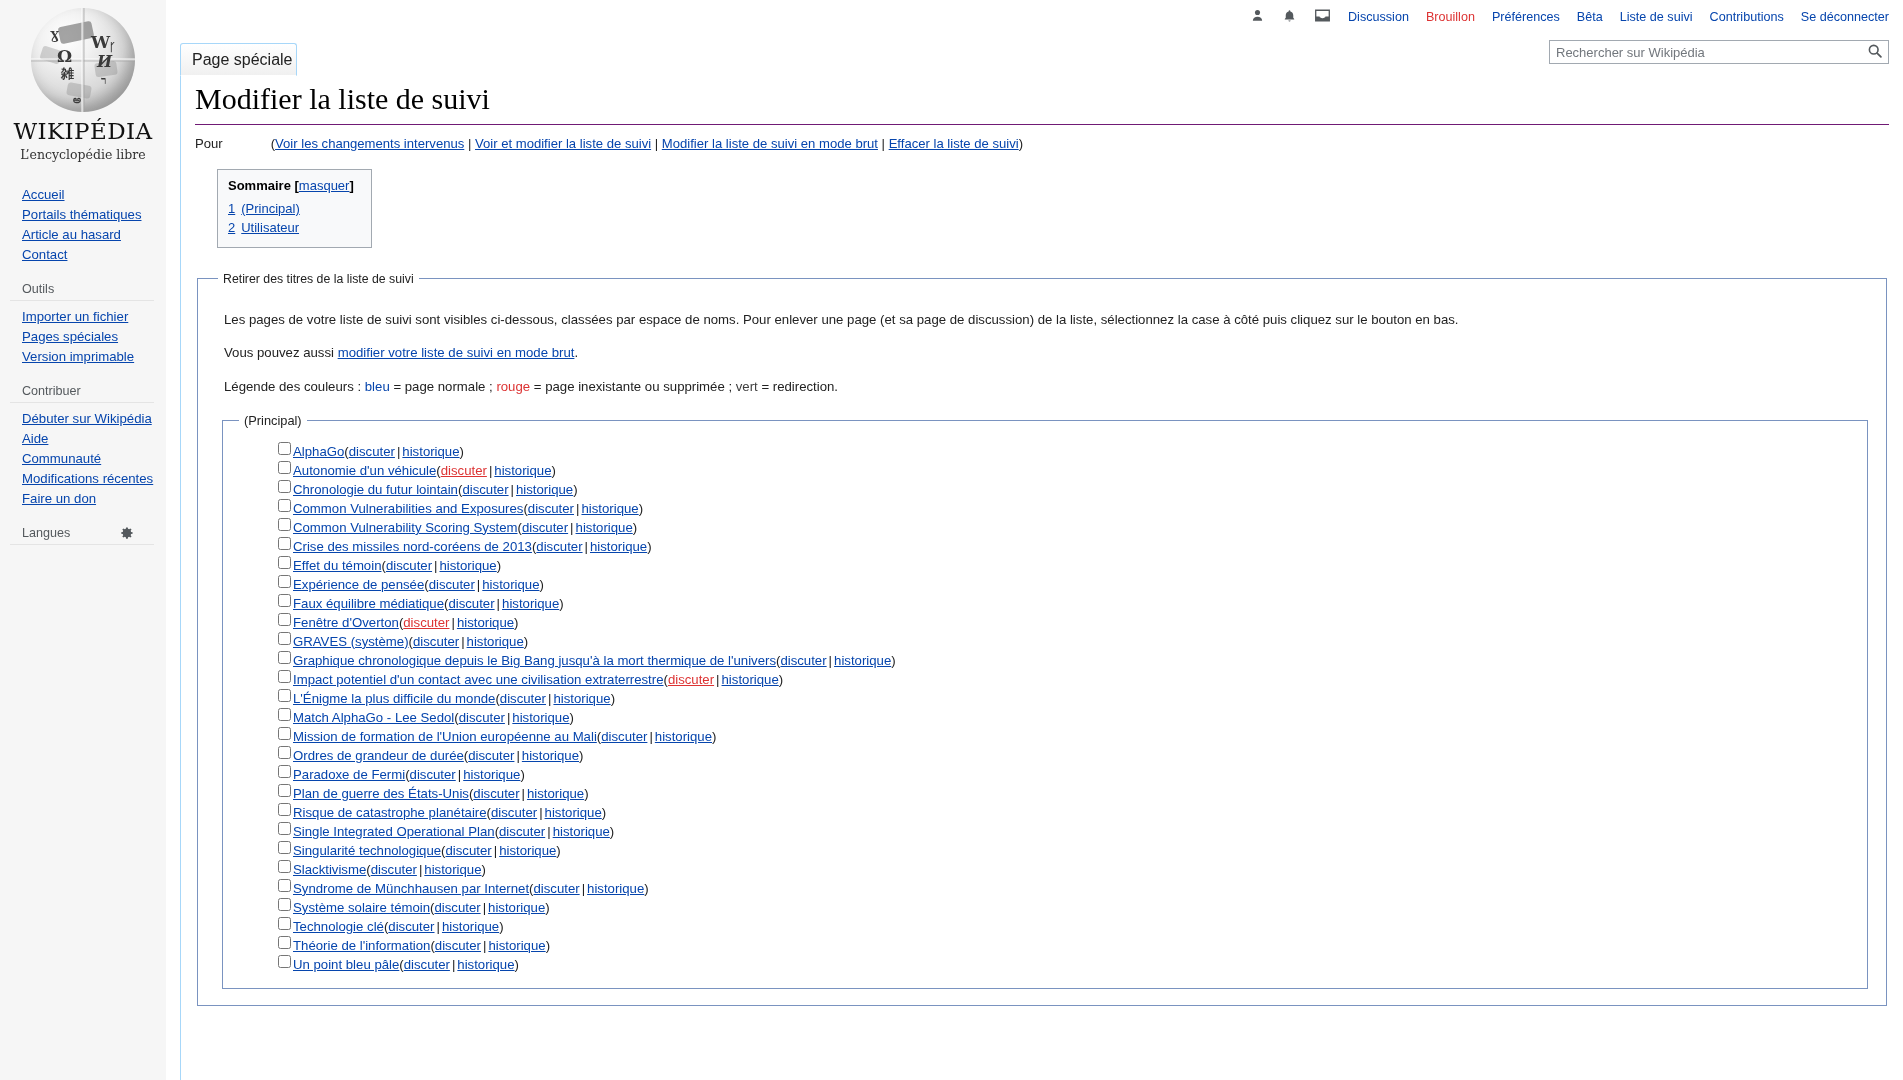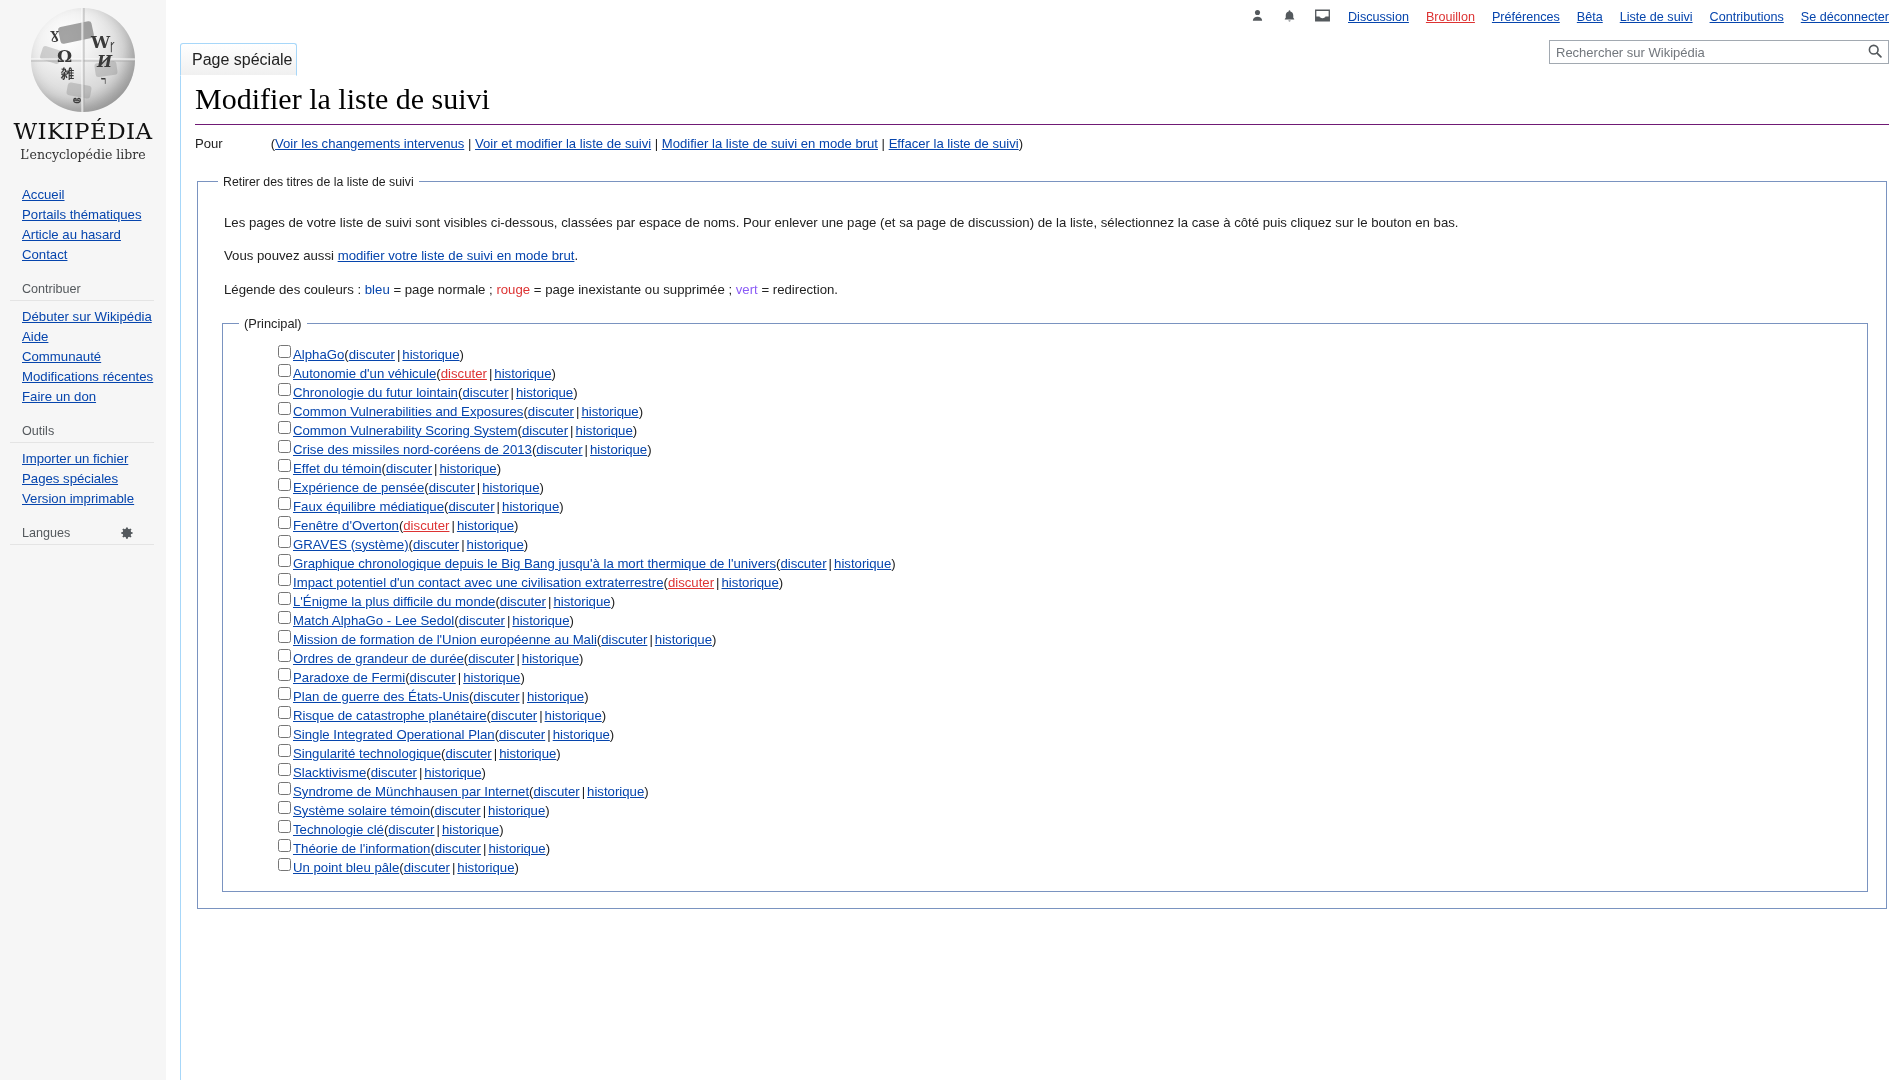--- a/index.html
+++ b/index.html
@@ -118,21 +118,21 @@
     height: 34px;
     display: flex;
     align-items: center;
     justify-content: flex-end;
     padding-right: 14px;
     box-sizing: border-box;
     background: #ffffff;
     font-size: 12.6px;
   }
   #topbar .pitem { margin-left: 17px; white-space: nowrap; }
-  #topbar a.plink { text-decoration: underline; color: #0645ad; }
+  #topbar a.plink { color: #0645ad; }
   #topbar a.plink.new { color: #d33; }
   .ticon { display: inline-block; vertical-align: middle; }
 
   
   #content-col {
     position: absolute;
     left: 166px; top: 34px;
     right: 0;
     bottom: 0;
   }
@@ -238,21 +238,21 @@
   fieldset.outer > legend {
     font-size: 12.3px;
     color: #222222;
     padding: 0 5px;
     margin-left: 6px;
   }
   fieldset.outer p { margin: 14px 0 0 12px; font-size: 13.2px; line-height: 1.5; color: #222; }
   fieldset.outer p a { text-decoration: underline; }
   .legend-blue { color: #0645ad; }
   .legend-red  { color: #d33; }
-  .legend-green{ color: #8b5cf6; }
+  .legend-green{ color: #404040; }
 
   fieldset.nsgroup {
     border: 1px solid #7a93c0;
     margin: 16px 4px 0 10px;
     padding: 6px 10px 14px 10px;
   }
   fieldset.nsgroup > legend {
     font-size: 12.8px;
     color: #222222;
     padding: 0 5px;
@@ -317,36 +317,36 @@
       <div style="margin-top:18px;">
         <ul class="nav-list">
           <li><a class="sidebar-link" href="#">Accueil</a></li>
           <li><a class="sidebar-link" href="#">Portails thématiques</a></li>
           <li><a class="sidebar-link" href="#">Article au hasard</a></li>
           <li><a class="sidebar-link" href="#">Contact</a></li>
         </ul>
       </div>
 
       <div>
+        <div class="portal-heading">Outils</div>
+        <ul class="nav-list">
+          <li><a class="sidebar-link" href="#">Importer un fichier</a></li>
+          <li><a class="sidebar-link" href="#">Pages spéciales</a></li>
+          <li><a class="sidebar-link" href="#">Version imprimable</a></li>
+        </ul>
+      </div>
+
+      <div>
         <div class="portal-heading">Contribuer</div>
         <ul class="nav-list">
           <li><a class="sidebar-link" href="#">Débuter sur Wikipédia</a></li>
           <li><a class="sidebar-link" href="#">Aide</a></li>
           <li><a class="sidebar-link" href="#">Communauté</a></li>
           <li><a class="sidebar-link" href="#">Modifications récentes</a></li>
           <li><a class="sidebar-link" href="#">Faire un don</a></li>
-        </ul>
-      </div>
-
-      <div>
-        <div class="portal-heading">Outils</div>
-        <ul class="nav-list">
-          <li><a class="sidebar-link" href="#">Importer un fichier</a></li>
-          <li><a class="sidebar-link" href="#">Pages spéciales</a></li>
-          <li><a class="sidebar-link" href="#">Version imprimable</a></li>
         </ul>
       </div>
 
       <div>
         <div class="portal-heading langs-row">
           <span>Langues</span>
           <span class="gear">
             <svg width="14" height="14" viewBox="0 0 20 20" aria-hidden="true">
               <path fill="#54595d" d="M10 6.5a3.5 3.5 0 1 0 0 7 3.5 3.5 0 0 0 0-7zm0 5.4a1.9 1.9 0 1 1 0-3.8 1.9 1.9 0 0 1 0 3.8z"></path>
               <path fill="#54595d" d="M18 11.2v-2.4l-2.2-.4a6 6 0 0 0-.6-1.5l1.3-1.8-1.7-1.7-1.8 1.3a6 6 0 0 0-1.5-.6L11.1 2H8.7l-.4 2.1a6 6 0 0 0-1.5.6L5 3.4 3.3 5.1l1.3 1.8a6 6 0 0 0-.6 1.5L1.8 8.8v2.4l2.2.4c.13.53.34 1.03.6 1.5l-1.3 1.8 1.7 1.7 1.8-1.3c.47.26.97.47 1.5.6l.4 2.2h2.4l.4-2.2c.53-.13 1.03-.34 1.5-.6l1.8 1.3 1.7-1.7-1.3-1.8c.26-.47.47-.97.6-1.5l2.2-.4z"></path>
@@ -409,20 +409,34 @@
 
       <h1 class="firstHeading">Modifier la liste de suivi</h1>
 
       <div class="subtitle-row">
         <span class="label">Pour</span>
         <span>
           <span class="sep">(</span><a href="#">Voir les changements intervenus</a><span class="sep"> | </span><a href="#">Voir et modifier la liste de suivi</a><span class="sep"> | </span><a href="#">Modifier la liste de suivi en mode brut</a><span class="sep"> | </span><a href="#">Effacer la liste de suivi</a><span class="sep">)</span>
         </span>
       </div>
 
+      <div id="toc">
+        <div class="toctitle">
+          <span>Sommaire</span>
+          <span>[</span><a href="#">masquer</a><span>]</span>
+        </div>
+        <ul>
+          <li>
+            <span class="tocnumber">1</span><a class="toctext" href="#">(Principal)</a>
+          </li>
+          <li>
+            <span class="tocnumber">2</span><a class="toctext" href="#">Utilisateur</a>
+          </li>
+        </ul>
+      </div>
 
       <fieldset class="outer">
         <legend>Retirer des titres de la liste de suivi</legend>
 
         <p>Les pages de votre liste de suivi sont visibles ci-dessous, classées par espace de noms. Pour enlever une page (et sa page de discussion) de la liste, sélectionnez la case à côté puis cliquez sur le bouton en bas.</p>
 
         <p>
           <span>Vous pouvez aussi </span><a href="#">modifier votre liste de suivi en mode brut</a><span>.</span>
         </p>
 

